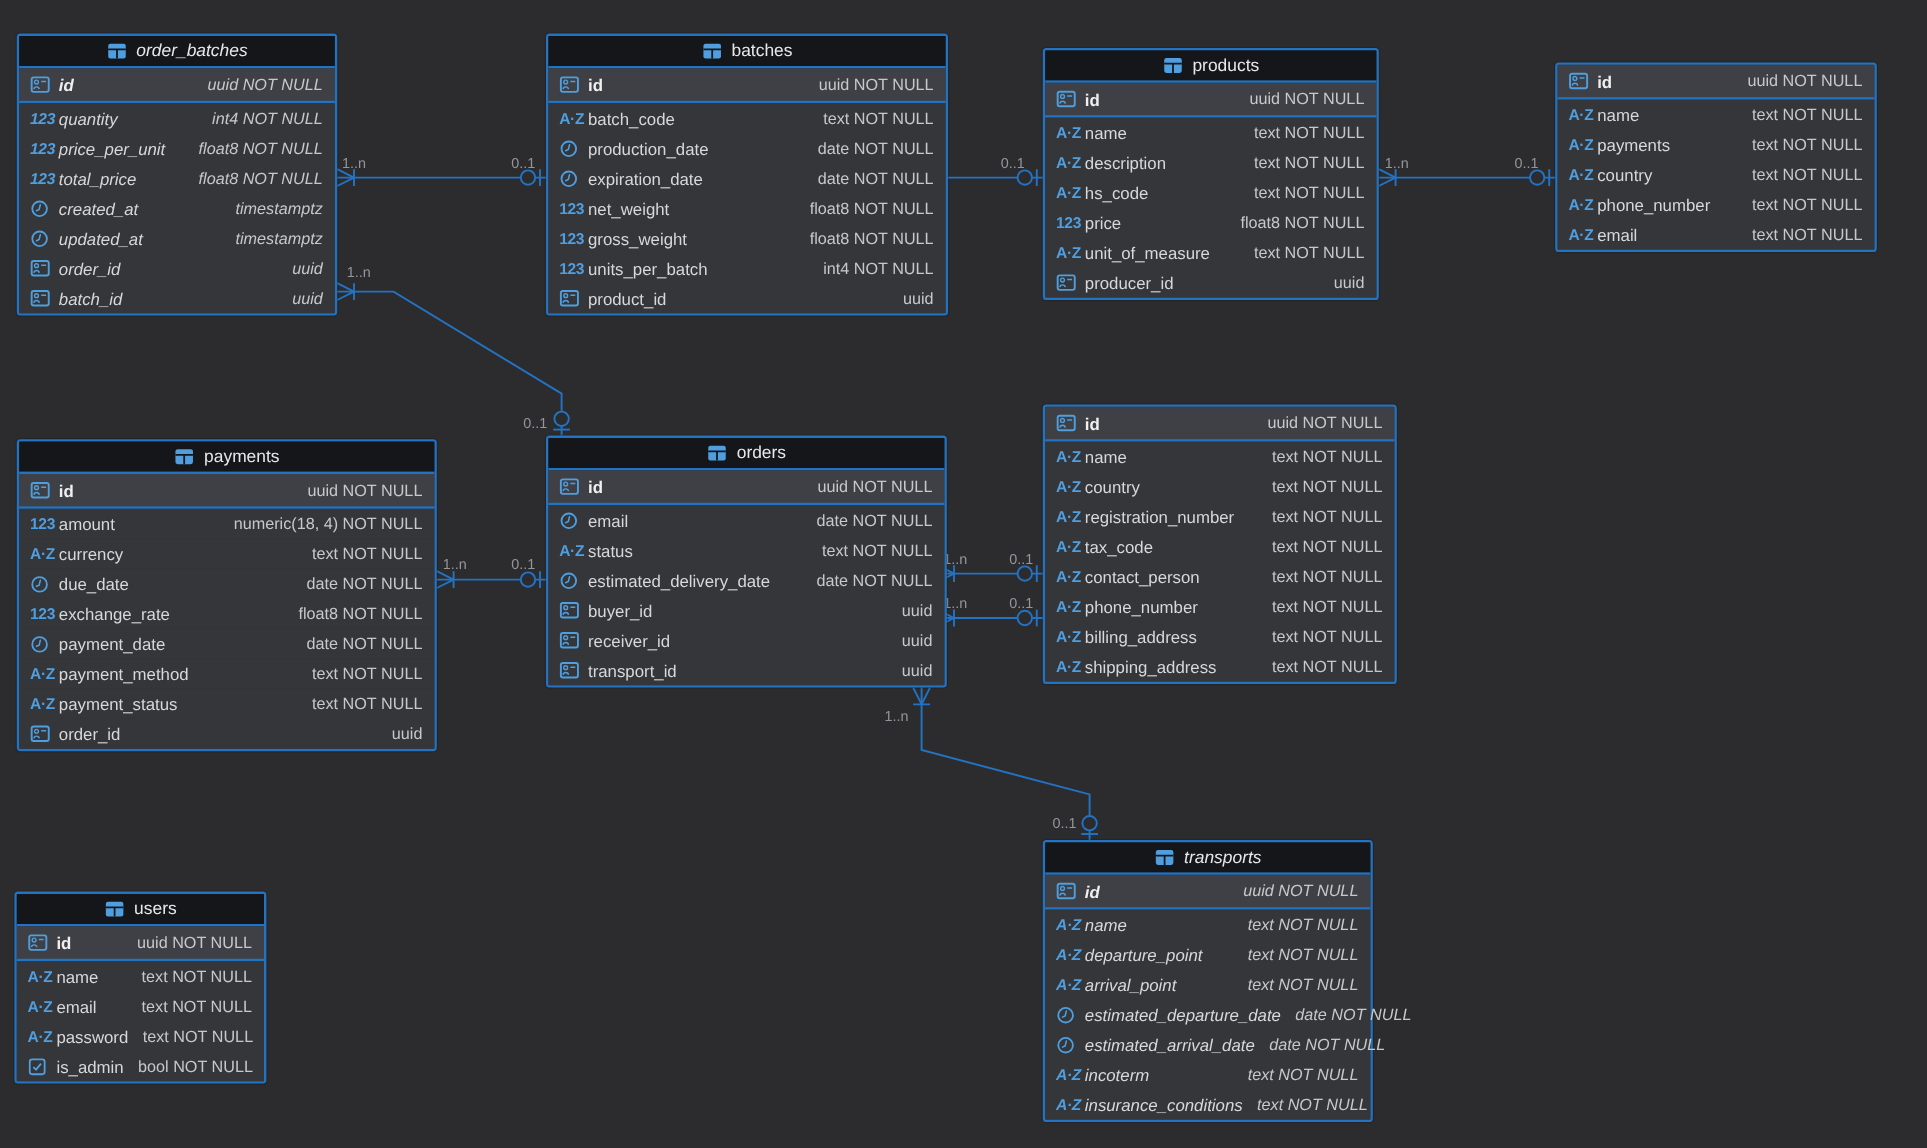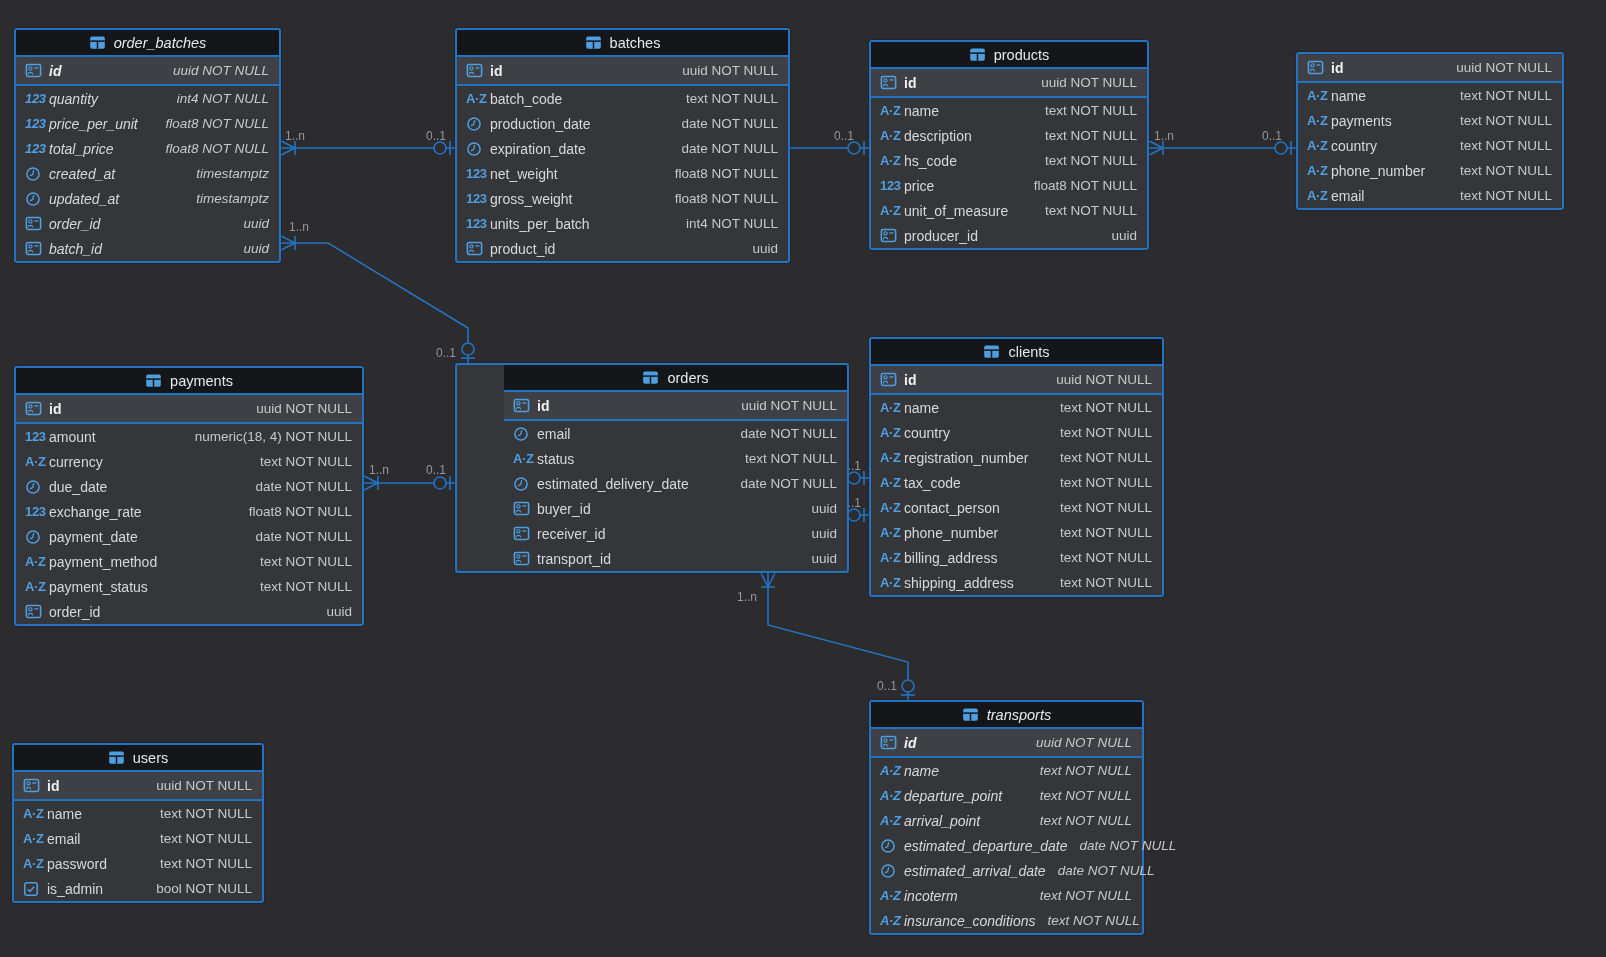--- a/index.html
+++ b/index.html
@@ -463,21 +463,21 @@
               <rect x="1.3" y="2.3" width="13.4" height="11.4" rx="1.6" fill="none" stroke="#4f9fe0" stroke-width="1.5"></rect>
               <circle cx="5.1" cy="6" r="1.5" fill="none" stroke="#4f9fe0" stroke-width="1.1"></circle>
               <path d="M3 11.6 c0.4-2.4 3.9-2.4 4.3 0" fill="none" stroke="#4f9fe0" stroke-width="1.1"></path>
               <line x1="8.8" y1="5.6" x2="12.6" y2="5.6" stroke="#4f9fe0" stroke-width="1.2"></line>
             </svg>
           </span>
           <span class="f-name">order_id</span>
           <span class="f-type">uuid</span>
         </div>
       </div>
-      <div class="tbl" style="left: 455px; top: 363px; width: 394px; padding-left: 47px;">
+      <div class="tbl" style="left: 455px; top: 363px; width: 334px;">
         <div class="tbl-header">
           <span class="hdr-icon">
             <svg width="17" height="17" viewBox="0 0 17 17">
               <rect x="1.2" y="2.4" width="14.6" height="12.4" rx="1.8" fill="#4f9fe0"></rect>
               <line x1="1.2" y1="7.1" x2="15.8" y2="7.1" stroke="#151619" stroke-width="1.5"></line>
               <line x1="8.5" y1="7.1" x2="8.5" y2="14.8" stroke="#151619" stroke-width="1.5"></line>
             </svg>
           </span>
           <span>orders</span>
         </div>
@@ -549,30 +549,20 @@
               <circle cx="5.1" cy="6" r="1.5" fill="none" stroke="#4f9fe0" stroke-width="1.1"></circle>
               <path d="M3 11.6 c0.4-2.4 3.9-2.4 4.3 0" fill="none" stroke="#4f9fe0" stroke-width="1.1"></path>
               <line x1="8.8" y1="5.6" x2="12.6" y2="5.6" stroke="#4f9fe0" stroke-width="1.2"></line>
             </svg>
           </span>
           <span class="f-name">transport_id</span>
           <span class="f-type">uuid</span>
         </div>
       </div>
       <div class="tbl" style="left: 869px; top: 337px; width: 295px;">
-        <div class="tbl-header">
-          <span class="hdr-icon">
-            <svg width="17" height="17" viewBox="0 0 17 17">
-              <rect x="1.2" y="2.4" width="14.6" height="12.4" rx="1.8" fill="#4f9fe0"></rect>
-              <line x1="1.2" y1="7.1" x2="15.8" y2="7.1" stroke="#151619" stroke-width="1.5"></line>
-              <line x1="8.5" y1="7.1" x2="8.5" y2="14.8" stroke="#151619" stroke-width="1.5"></line>
-            </svg>
-          </span>
-          <span>clients</span>
-        </div>
         <div class="tbl-row pk">
           <span class="f-icon">
             <svg width="17" height="17" viewBox="0 0 16 16">
               <rect x="1.3" y="2.3" width="13.4" height="11.4" rx="1.6" fill="none" stroke="#4f9fe0" stroke-width="1.5"></rect>
               <circle cx="5.1" cy="6" r="1.5" fill="none" stroke="#4f9fe0" stroke-width="1.1"></circle>
               <path d="M3 11.6 c0.4-2.4 3.9-2.4 4.3 0" fill="none" stroke="#4f9fe0" stroke-width="1.1"></path>
               <line x1="8.8" y1="5.6" x2="12.6" y2="5.6" stroke="#4f9fe0" stroke-width="1.2"></line>
             </svg>
           </span>
           <span class="f-name">id</span>
@@ -612,21 +602,21 @@
           <span class="f-icon txt">A·Z</span>
           <span class="f-name">billing_address</span>
           <span class="f-type">text NOT NULL</span>
         </div>
         <div class="tbl-row">
           <span class="f-icon txt">A·Z</span>
           <span class="f-name">shipping_address</span>
           <span class="f-type">text NOT NULL</span>
         </div>
       </div>
-      <div class="tbl" style="left: 12px; top: 743px; width: 252px;">
+      <div class="tbl" style="left: 12px; top: 743px; width: 210px;">
         <div class="tbl-header">
           <span class="hdr-icon">
             <svg width="17" height="17" viewBox="0 0 17 17">
               <rect x="1.2" y="2.4" width="14.6" height="12.4" rx="1.8" fill="#4f9fe0"></rect>
               <line x1="1.2" y1="7.1" x2="15.8" y2="7.1" stroke="#151619" stroke-width="1.5"></line>
               <line x1="8.5" y1="7.1" x2="8.5" y2="14.8" stroke="#151619" stroke-width="1.5"></line>
             </svg>
           </span>
           <span>users</span>
         </div>

